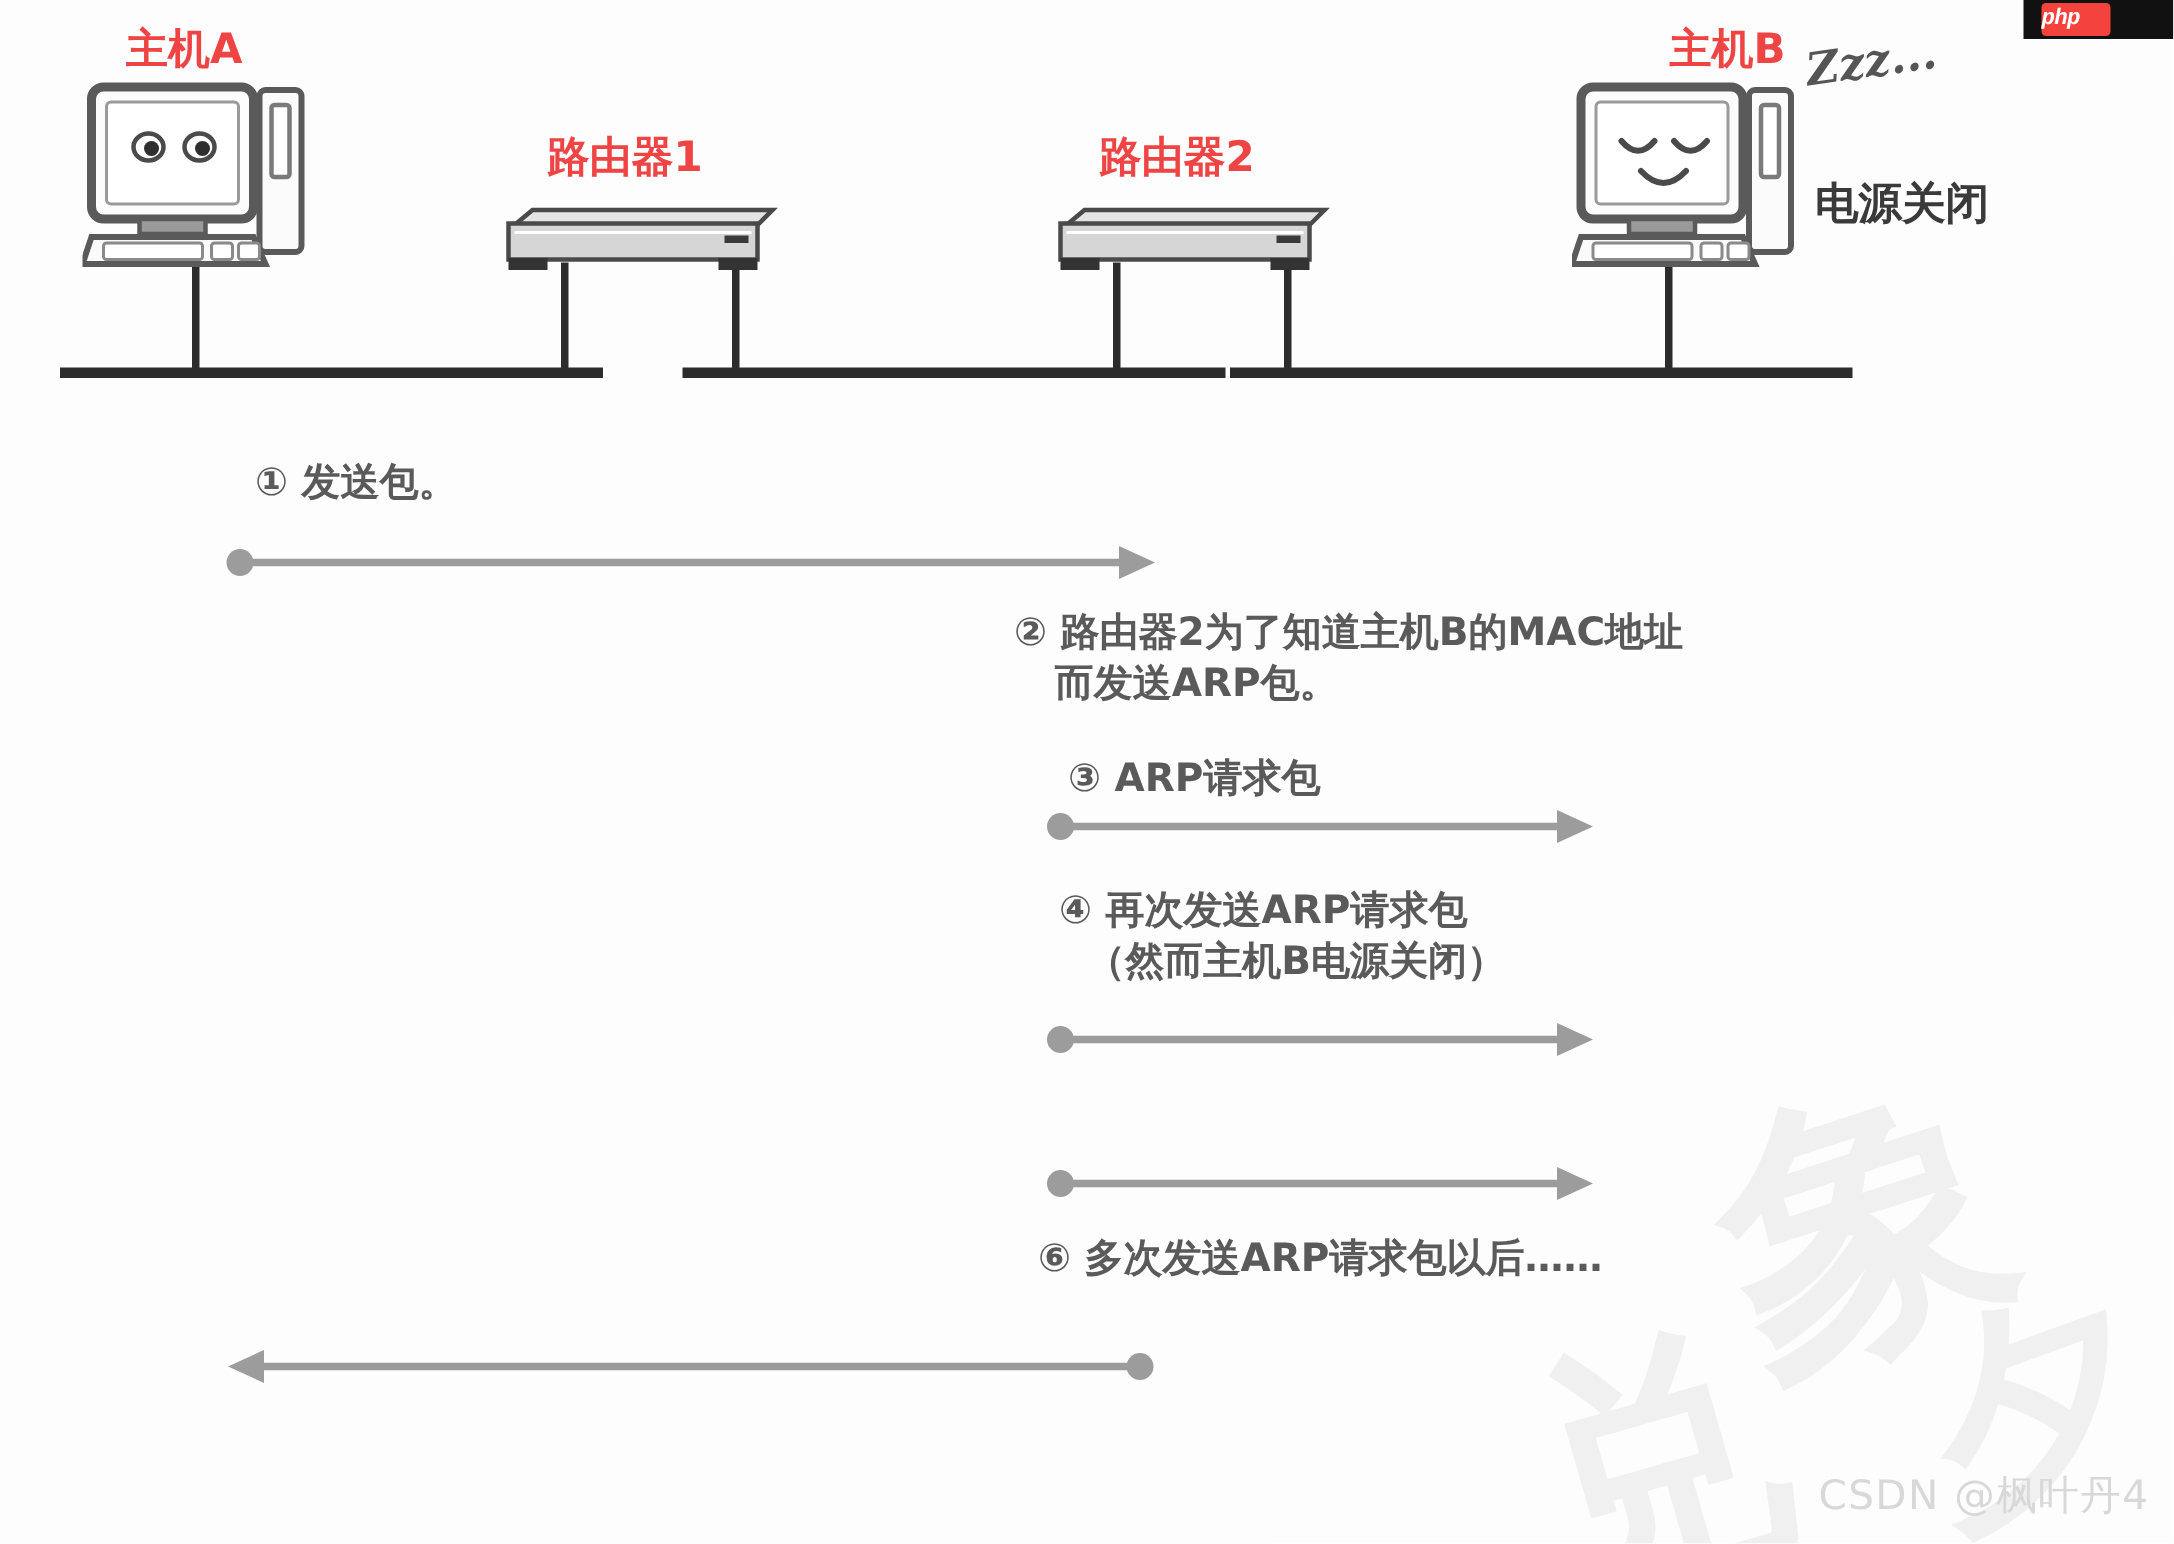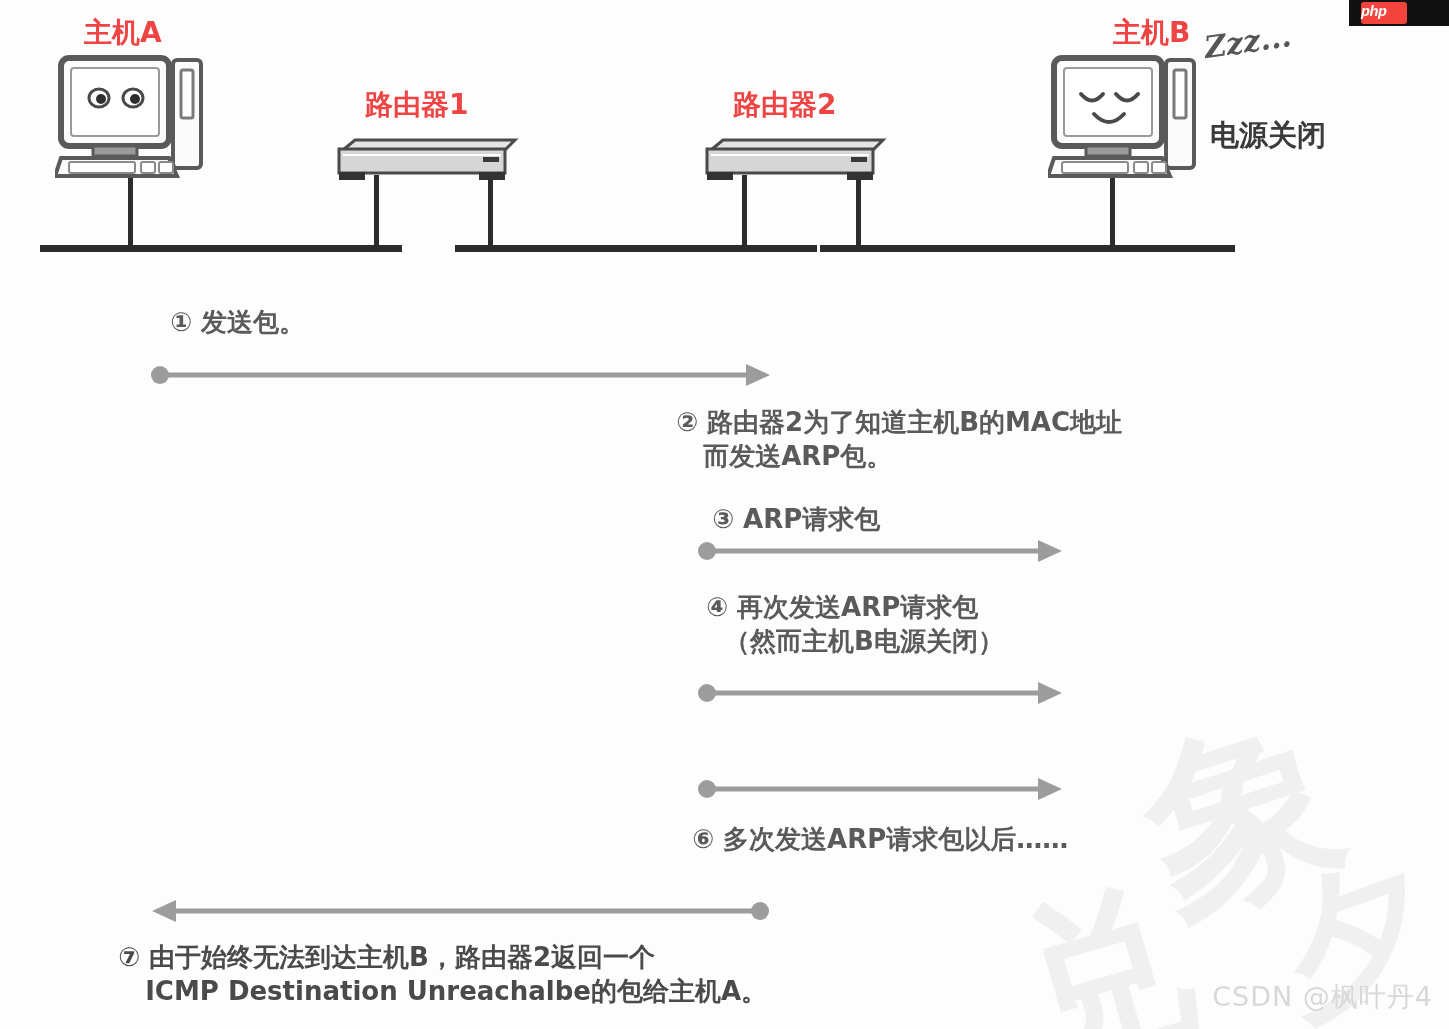--- a/index.html
+++ b/index.html
@@ -269,21 +269,19 @@
 
   <div class="step-text" style="left:692px; top:822px;">⑥ 多次发送ARP请求包以后……</div>
 
   <div class="arrow" style="left:150px; top:896px;">
     <svg width="620" height="30" viewBox="0 0 620 30">
       <path d="M26 4 L2 15 L26 26 Z" fill="#9c9c9c"></path>
       <line x1="24" y1="15" x2="608" y2="15" stroke="#9c9c9c" stroke-width="5"></line>
       <circle cx="610" cy="15" r="9" fill="#9c9c9c"></circle>
     </svg>
   </div>
-  <div class="step-text dark" style="left:118px; top:940px;">⑦ 由于始终无法到达主机B，路由器2返回一个
-   ICMP Destination Unreachalbe的包给主机A。</div>
 
   <div class="php-badge">
     <div class="php-chip">php</div>
   </div>
   <div class="csdn-mark">CSDN @枫叶丹4</div>
 
 </div>
 
 </body></html>

